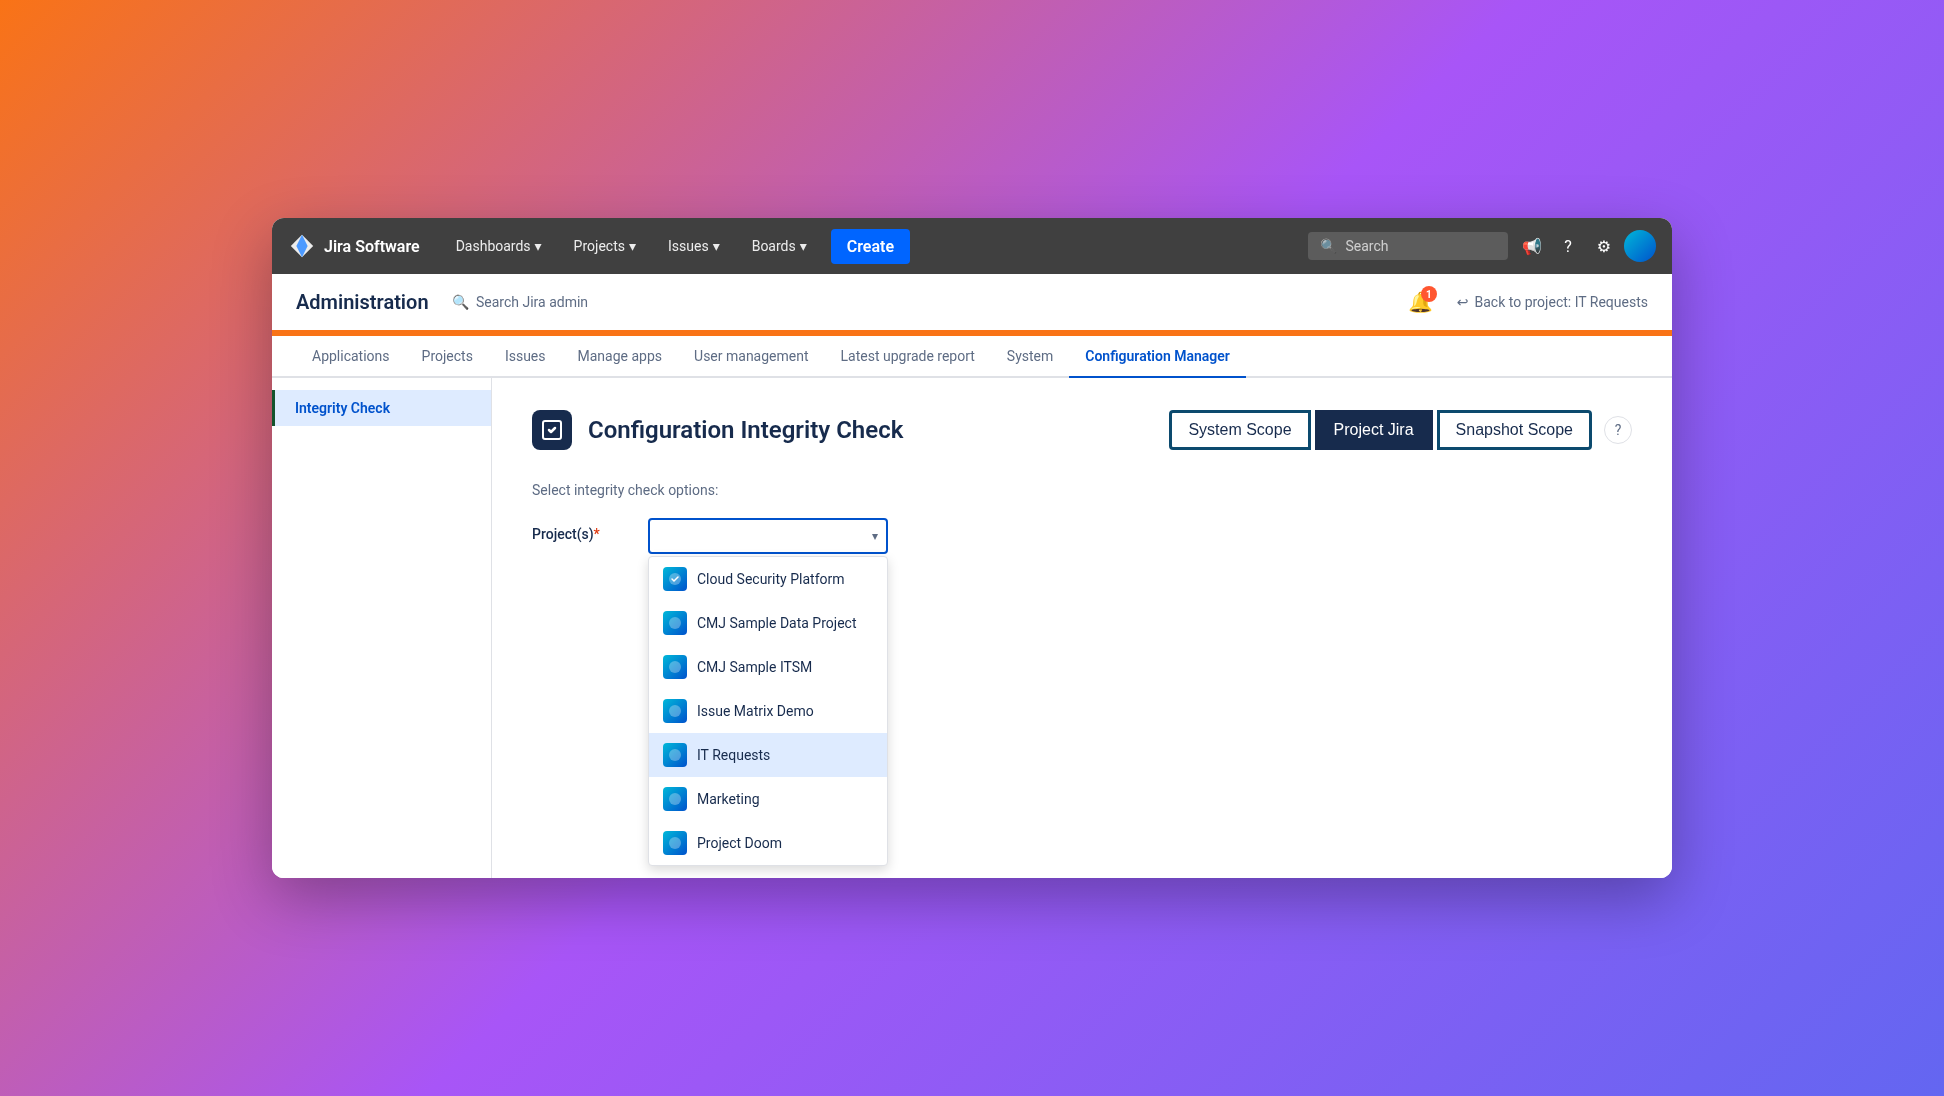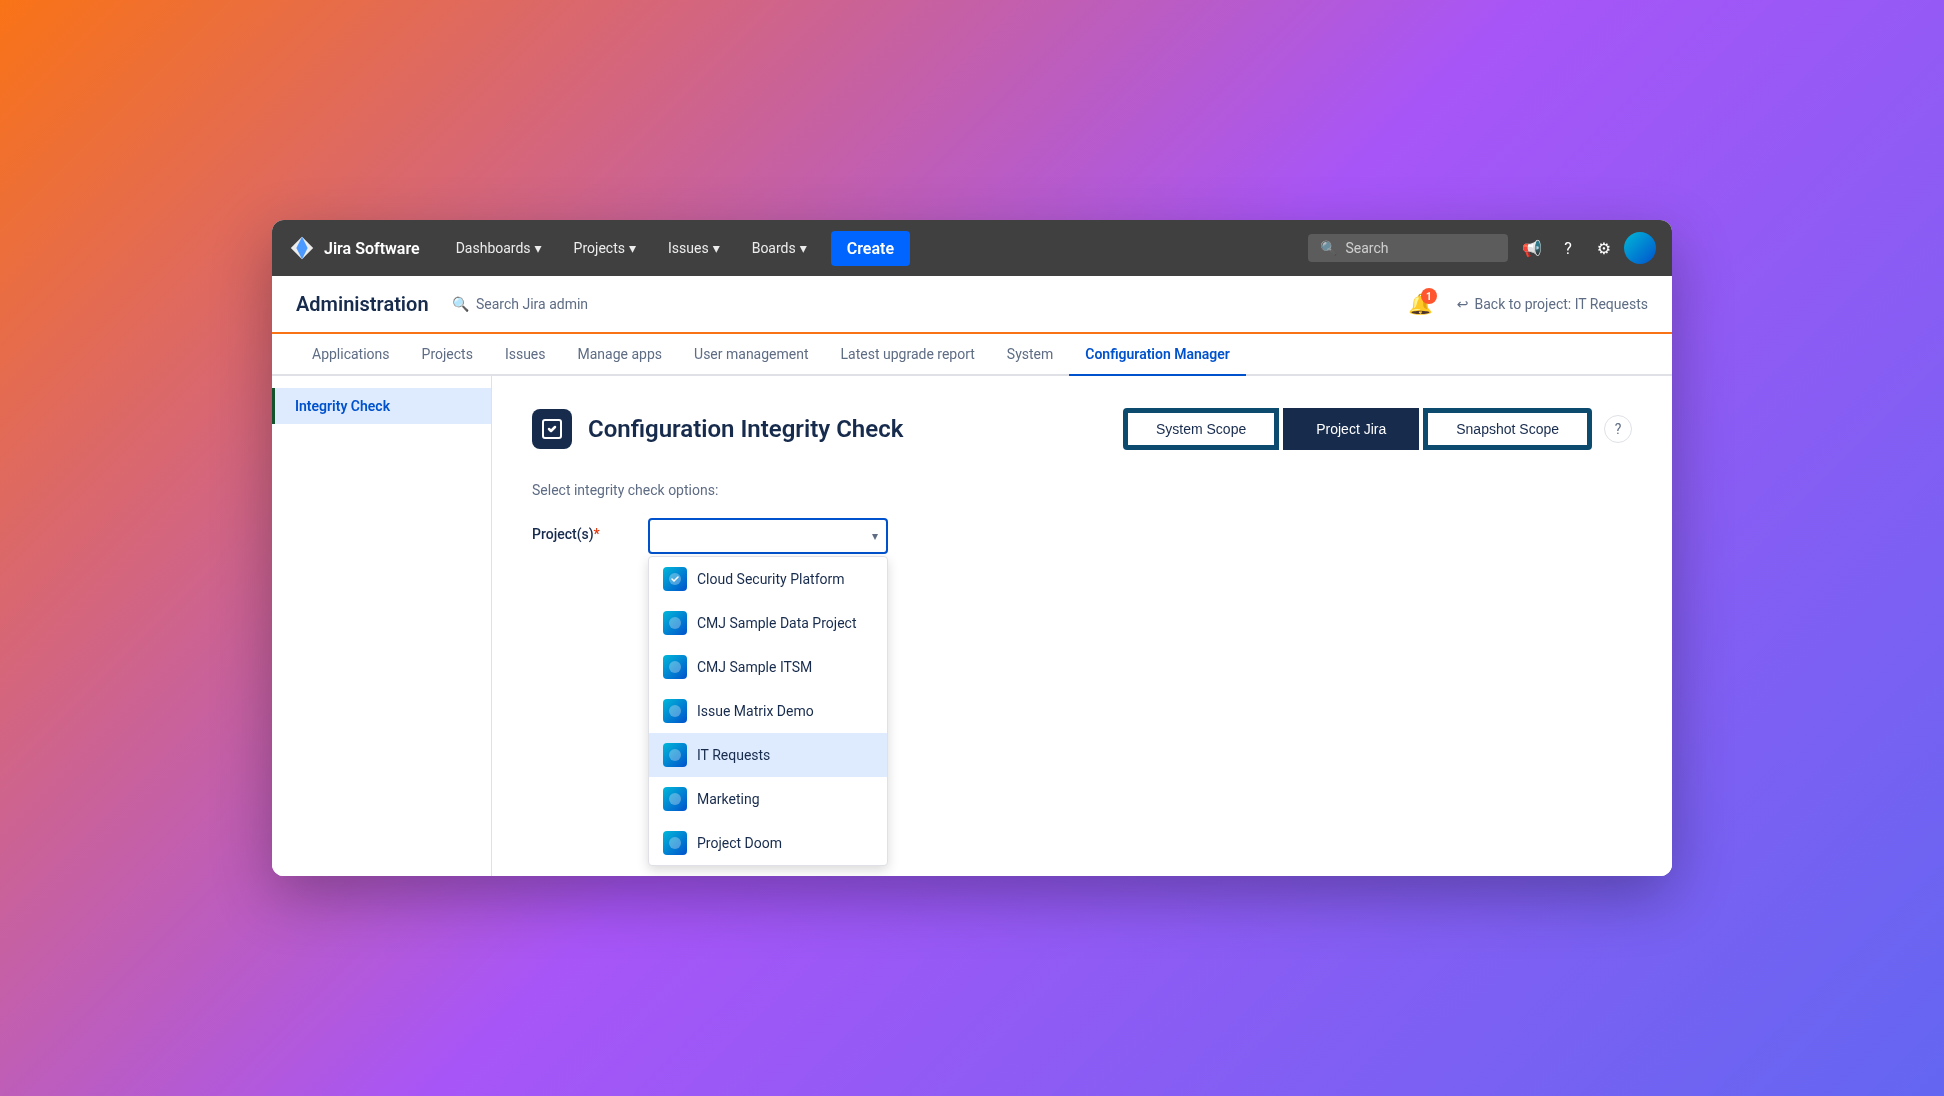--- a/index.html
+++ b/index.html
@@ -95,21 +95,21 @@
       width: 32px;
       height: 32px;
       border-radius: 50%;
       background: linear-gradient(135deg, #00B8D9, #0052CC);
       cursor: pointer;
     }
 
     
     .admin-header {
       background: #fff;
-      border-bottom: 2px solid #f97316;
+      border-bottom: 6px solid #f97316;
       padding: 16px 24px;
       display: flex;
       align-items: flex-end;
       justify-content: space-between;
     }
     .admin-title-area { display: flex; align-items: center; gap: 16px; }
     .admin-title {
       font-size: 20px;
       font-weight: 600;
       color: #172B4D;
@@ -237,23 +237,23 @@
       font-size: 24px;
       font-weight: 600;
       color: #172B4D;
     }
     .scope-buttons {
       display: flex;
       align-items: center;
       gap: 4px;
     }
     .scope-btn {
-      padding: 8px 28px;
-      font-size: 14px;
-      border: 5px solid #0c4a6e;
+      padding: 8px 16px;
+      font-size: 16px;
+      border: 3px solid #0c4a6e;
       background: #fff;
       color: #172B4D;
       cursor: pointer;
       white-space: nowrap;
     }
     .scope-btn:first-child { border-radius: 4px 0 0 4px; }
     .scope-btn.active {
       background: #172B4D;
       color: white;
       border-color: #172B4D;

